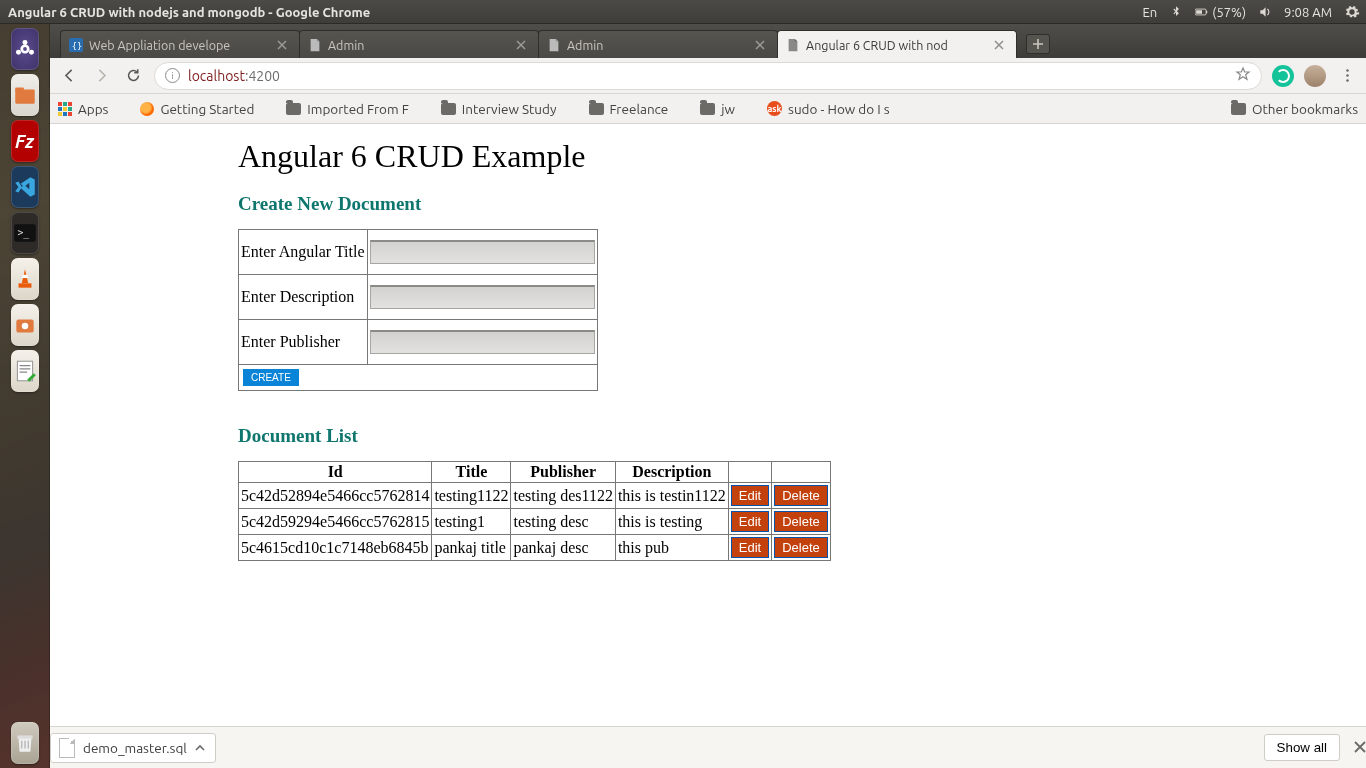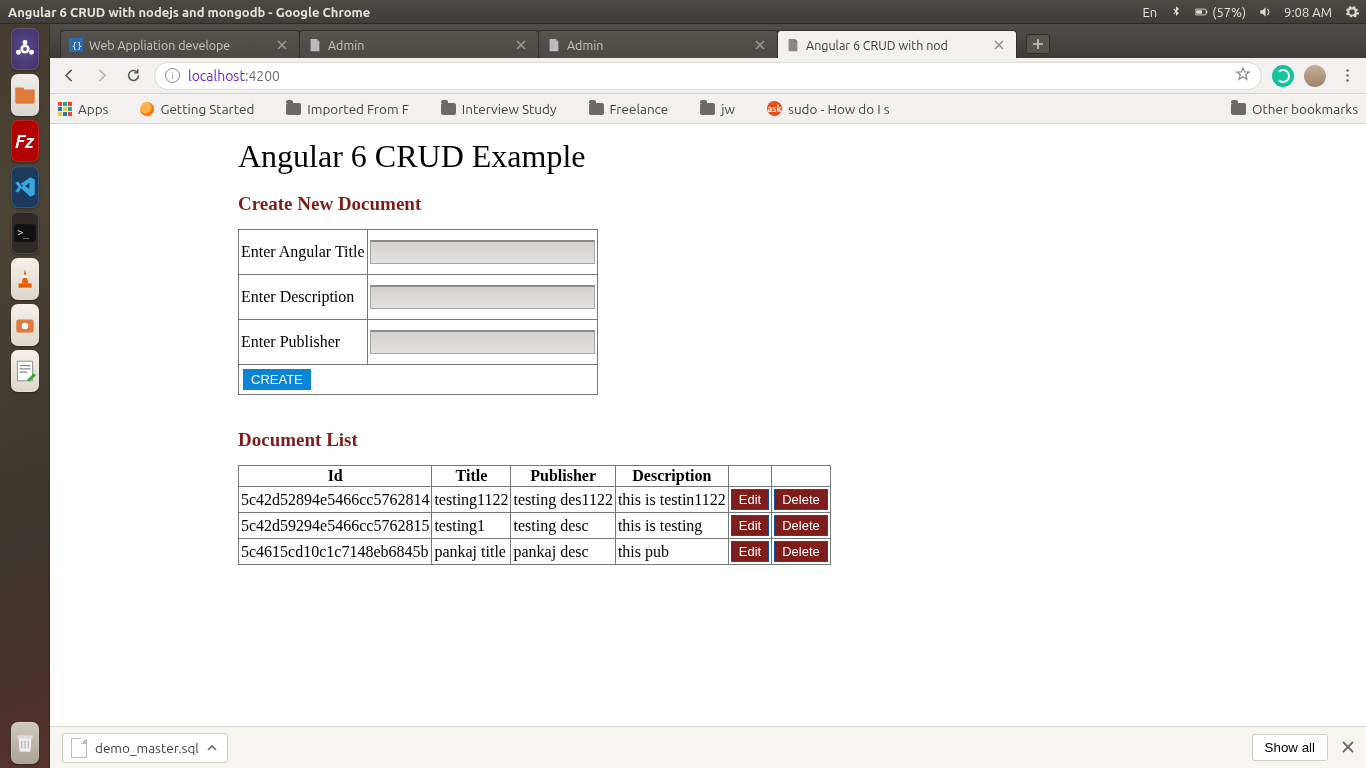--- a/index.html
+++ b/index.html
@@ -69,21 +69,21 @@
              display:flex; align-items:center; padding:0 8px; gap:10px; }
   .navbtn { width:22px; height:22px; display:flex; align-items:center; justify-content:center;
             color:#5b5a56; border-radius:50%;}
   .navbtn.disabled { color:#b7b5af; }
   .navbtn svg { width:17px; height:17px; fill:currentColor; }
   .omnibox { flex:1; height:28px; background:#fff; border:1px solid #dcdad4;
              border-radius:14px; display:flex; align-items:center; padding:0 10px;
              font-size:14px; color:#6b6b6b; gap:8px;}
   .omnibox .info { width:15px; height:15px; border:1.5px solid #8a8a8a; border-radius:50%;
                    font-size:10px; color:#8a8a8a; display:flex; align-items:center; justify-content:center;}
-  .omnibox .host { color:#6d28d9; }
+  .omnibox .host { color:#7f1d1d; }
   .omnibox .star { margin-left:auto; color:#8a8a8a;}
   .toolbar .ext { width:22px; height:22px; border-radius:50%; }
   .toolbar .grammarly { background:#15c39a; display:flex; align-items:center; justify-content:center;}
   .toolbar .grammarly::after{ content:""; width:10px; height:10px; border:2px solid #fff; border-radius:50%; border-left-color:transparent;}
   .toolbar .avatar { background:linear-gradient(#c7b19c,#9d826a); }
   .toolbar .kebab { color:#6b6a66; }
 
   .bookbar { height:30px; background:#f2f1ef; border-bottom:1px solid #d7d5d0;
              display:flex; align-items:center; padding:0 8px; gap:32px; font-size:13.5px;
              color:#434343;}
@@ -102,43 +102,43 @@
             background:radial-gradient(circle at 40% 40%, #ffb347 0 40%, #ff6a00 60% 100%);}
   .bm .ask{ width:15px; height:15px; border-radius:50%; background:#e84e1b; color:#fff;
             font-size:9px; font-weight:bold; display:flex; align-items:center; justify-content:center;}
   .bookbar .bmright { margin-left:auto; }
 
   
   .viewport { flex:1; overflow:auto; background:#fff; }
   .page { width:960px; margin:0 auto; padding:2px 10px 20px 10px;
           font-family:"Times New Roman",serif; color:#000; }
   .page h1 { font-size:32px; font-weight:normal; margin:12px 0 18px; font-family:"Times New Roman",serif;}
-  .page h3 { font-size:19px; color:#7f1d1d; margin:0 0 14px; font-family:"Times New Roman",serif;}
+  .page h3 { font-size:19px; color:#0f766e; margin:0 0 14px; font-family:"Times New Roman",serif;}
 
   table.form { border-collapse:collapse; }
   table.form td { border:1px solid #777; padding:10px 2px; font-size:16px; vertical-align:middle;}
   table.form td.lbl { padding:0 2px; }
   .form input[type=text]{ width:225px; height:24px;
         background:linear-gradient(#d3d2d0,#e2e1df);
         border:1px solid #a7a6a3; border-top:2px solid #8b8a87;}
   .createbtn{ background:#0a84d6; color:#fff; border:none; padding:3px 8px;
-              font-size:13px; font-family:sans-serif; margin:2px;}
+              font-size:10px; font-family:sans-serif; margin:2px;}
   table.form tr.btnrow td { padding:2px; }
 
   table.list { border-collapse:collapse; margin-top:4px;}
   table.list th, table.list td { border:1px solid #777; font-size:16px;
        padding:1px 2px; text-align:left; white-space:nowrap;}
   table.list th { text-align:center; font-weight:bold;}
-  .actbtn { background:#7f1d1d; color:#fff; border:1px solid #0853a8;
+  .actbtn { background:#c2410c; color:#fff; border:1px solid #0853a8;
             padding:2px 7px; font-size:13px; font-family:sans-serif; margin:1px;}
   table.list td.act { padding:1px; text-align:center;}
 
   
   .dlbar { height:42px; background:#f6f5f2; border-top:1px solid #d7d5d0;
-           display:flex; align-items:center; padding:0 12px; font-size:13.5px; color:#3d3d3d;}
+           display:flex; align-items:center; padding:0 0; font-size:13.5px; color:#3d3d3d;}
   .dlchip { height:30px; padding:0 10px 0 8px; border:1px solid #cfcdc6; border-radius:3px;
             background:#fff; display:flex; align-items:center; gap:8px;}
   .dlchip .fic { width:16px; height:20px; background:#fff; border:1px solid #bbb;
                  position:relative;}
   .dlchip .fic::after{content:""; position:absolute; right:-1px; top:-1px; width:6px; height:6px;
        background:linear-gradient(135deg,#fff 50%,#bbb 50%);}
   .dlchip .chev { color:#6b6a66; }
   .dlbar .right { margin-left:auto; display:flex; align-items:center; gap:14px;}
   .showall { border:1px solid #cfcdc6; background:#fff; padding:5px 12px; border-radius:3px;}
   .dlclose { color:#6b6a66; }

